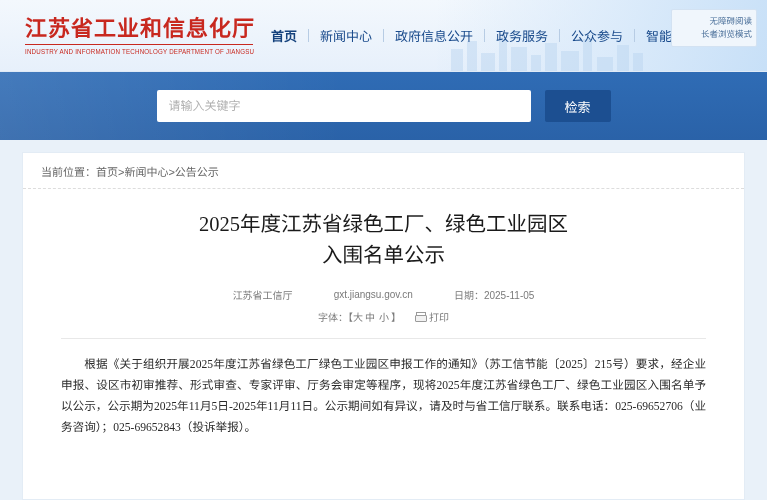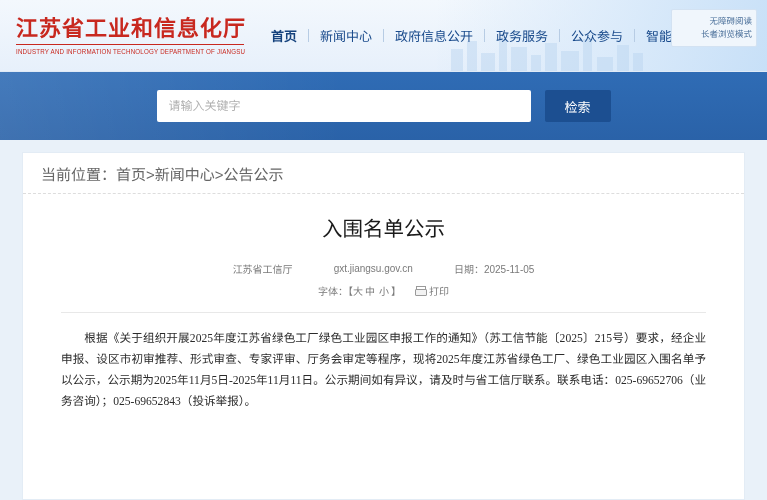--- a/index.html
+++ b/index.html
@@ -29,21 +29,21 @@
     pointer-events: none;
   }
   .header-bg-city {
     position: absolute;
     right: 120px; bottom: 0;
     width: 200px; height: 40px;
     opacity: 0.45;
     pointer-events: none;
   }
   .logo-block {
-    padding-left: 16px;
+    padding-left: 25px;
     width: 252px;
     position: relative;
     z-index: 2;
   }
   .logo-title {
     color: #c8281f;
     font-size: 22px;
     font-weight: bold;
     letter-spacing: 1px;
     line-height: 26px;
@@ -153,21 +153,21 @@
     padding: 12px 22px 0 22px;
     height: 360px;
   }
   .card {
     background: #ffffff;
     height: 348px;
     border: 1px solid #e3ecf5;
     position: relative;
   }
   .breadcrumb {
-    font-size: 15px;
+    font-size: 11px;
     color: #666;
     padding: 10px 30px 9px 18px;
     border-bottom: 1px dashed #ddd;
     white-space: nowrap;
   }
   .article {
     padding: 20px 38px 0 38px;
   }
   .title {
     text-align: center;
@@ -290,20 +290,21 @@
   </div>
 </div>
 
 <div class="page-bg">
   <div class="card">
 
     <div class="breadcrumb">当前位置：首页&gt;新闻中心&gt;公告公示</div>
 
     <div class="article">
       <div class="title">
+        <div>2025年度江苏省绿色工厂、绿色工业园区</div>
         <div>入围名单公示</div>
       </div>
 
       <div class="meta">
         <span>江苏省工信厅</span>
         <span>gxt.jiangsu.gov.cn</span>
         <span><span>日期：</span><span>2025-11-05</span></span>
       </div>
 
       <div class="fontbar">

